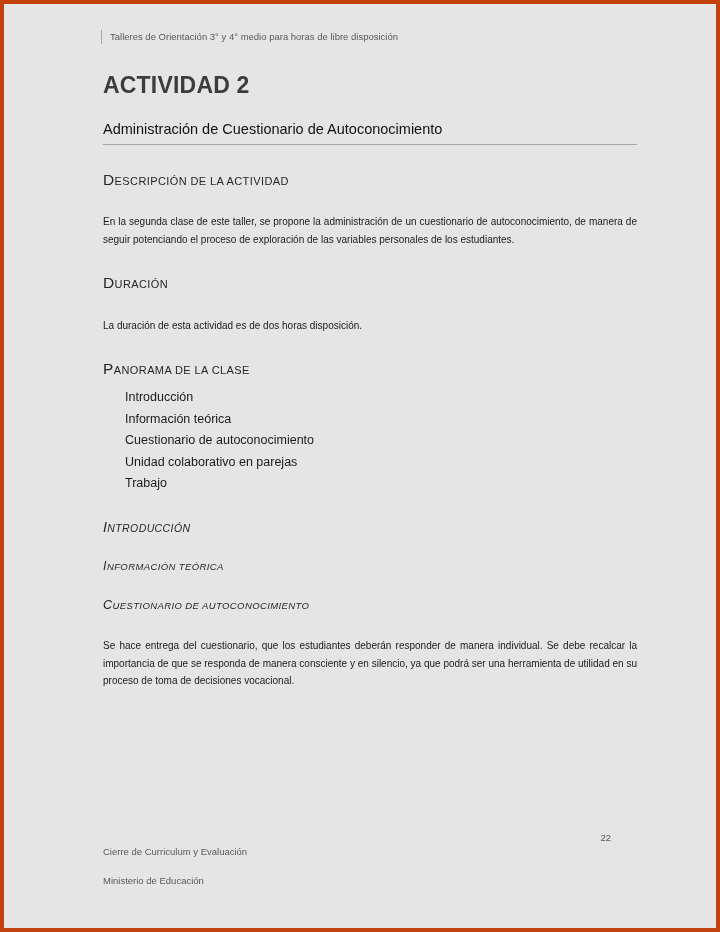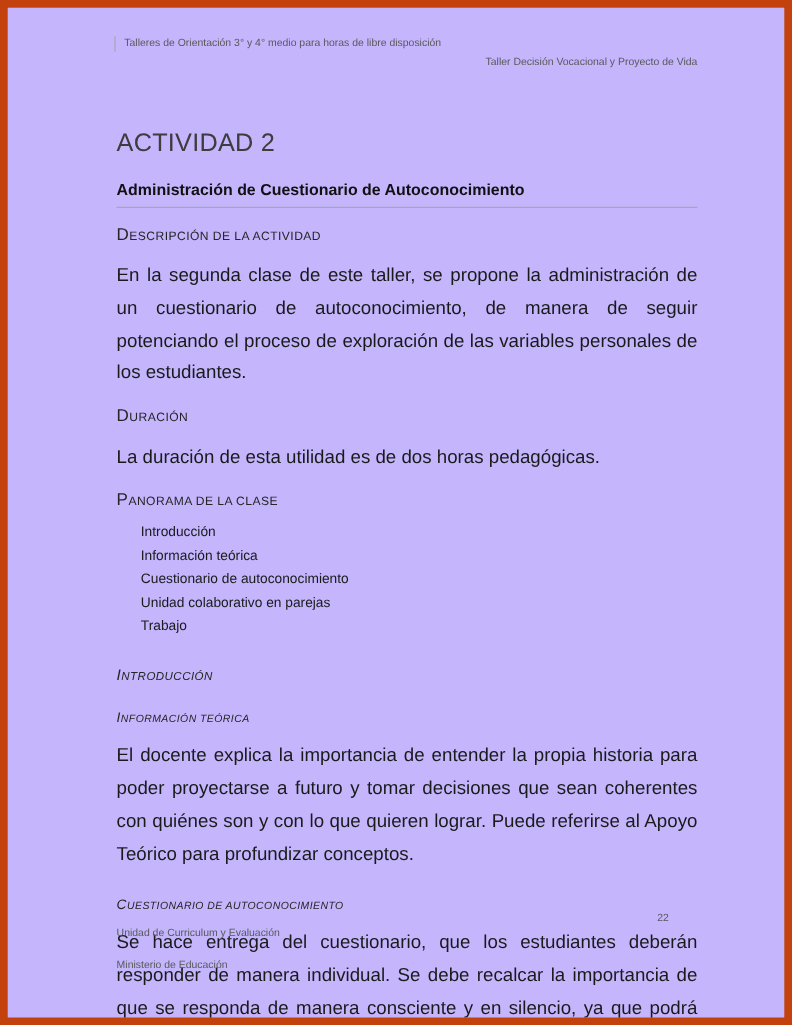--- a/index.html
+++ b/index.html
@@ -6,22 +6,22 @@
   html, body { background: #ffffff; }
   body {
     font-family: "Liberation Sans", "DejaVu Sans", sans-serif;
     color: #1a1a1a;
     -webkit-font-smoothing: antialiased;
   }
   .page {
     position: relative;
     width: 720px;
     height: 932px;
-    background: #c4b5fd;
-    border: 7px solid #c2410c;
+    background: #e5e5e5;
+    border: 4px solid #c2410c;
     overflow: hidden;
   }
   
   .page-header {
     padding: 26px 79px 0 97px;
     color: #595959;
     font-size: 9.5px;
     line-height: 1.45;
   }
   .header-left {
@@ -30,36 +30,36 @@
   }
   .header-right {
     text-align: right;
     margin-top: 3px;
   }
   
   .content {
     padding: 0 79px 0 99px;
   }
   .doc-title {
-    margin-top: 52px;
+    margin-top: 28px;
     font-size: 23px;
-    font-weight: 400;
+    font-weight: 700;
     color: #3d3d3d;
     letter-spacing: 0.2px;
   }
   .doc-subtitle {
     margin-top: 22px;
     font-size: 14.5px;
-    font-weight: 700;
+    font-weight: 400;
     color: #111111;
     padding-bottom: 7px;
     border-bottom: 1px solid #a6a6a6;
   }
   .sc-heading {
-    margin-top: 16px;
+    margin-top: 26px;
     font-weight: 400;
     color: #262626;
     text-transform: uppercase;
     font-size: 11px;
     letter-spacing: 0.4px;
     line-height: 1.2;
   }
   .sc-heading::first-letter { font-size: 15.5px; }
   .sc-heading.lvl3 {
     font-style: italic;
@@ -68,22 +68,22 @@
   }
   .sc-heading.lvl3::first-letter { font-size: 14px; }
   .sc-heading.lvl4 {
     font-style: italic;
     font-size: 9.5px;
     color: #262626;
     margin-top: 24px;
   }
   .sc-heading.lvl4::first-letter { font-size: 12.5px; }
   .body-par {
-    margin-top: 12px;
-    font-size: 17px;
+    margin-top: 24px;
+    font-size: 10px;
     line-height: 1.75;
     text-align: justify;
     color: #1a1a1a;
   }
   .class-list {
     list-style: none;
     margin-top: 8px;
     padding-left: 22px;
   }
   .class-list li {
@@ -107,55 +107,53 @@
   .footer-left { white-space: pre-line; }
   .footer-page { padding-right: 26px; }
 </style>
 </head>
 <body>
 
 <div class="page">
 
   <header class="page-header">
     <div class="header-left">Talleres de Orientación 3° y 4° medio para horas de libre disposición</div>
-    <div class="header-right">Taller Decisión Vocacional y Proyecto de Vida</div>
   </header>
 
   <main class="content">
 
     <h1 class="doc-title">ACTIVIDAD 2</h1>
 
     <h2 class="doc-subtitle">Administración de Cuestionario de Autoconocimiento</h2>
 
     <h3 class="sc-heading">Descripción de la actividad</h3>
     <p class="body-par">En la segunda clase de este taller, se propone la administración de un cuestionario de autoconocimiento, de manera de seguir potenciando el proceso de exploración de las variables personales de los estudiantes.</p>
 
     <h3 class="sc-heading">Duración</h3>
-    <p class="body-par">La duración de esta utilidad es de dos horas pedagógicas.</p>
+    <p class="body-par">La duración de esta actividad es de dos horas disposición.</p>
 
     <h3 class="sc-heading">Panorama de la clase</h3>
     <ul class="class-list">
       <li>Introducción</li>
       <li>Información teórica</li>
       <li>Cuestionario de autoconocimiento</li>
       <li>Unidad colaborativo en parejas</li>
       <li>Trabajo</li>
     </ul>
 
     <h3 class="sc-heading lvl3">Introducción</h3>
 
     <h3 class="sc-heading lvl4">Información teórica</h3>
-    <p class="body-par">El docente explica la importancia de entender la propia historia para poder proyectarse a futuro y tomar decisiones que sean coherentes con quiénes son y con lo que quieren lograr. Puede referirse al Apoyo Teórico para profundizar conceptos.</p>
 
     <h3 class="sc-heading lvl4">Cuestionario de autoconocimiento</h3>
     <p class="body-par">Se hace entrega del cuestionario, que los estudiantes deberán responder de manera individual. Se debe recalcar la importancia de que se responda de manera consciente y en silencio, ya que podrá ser una herramienta de utilidad en su proceso de toma de decisiones vocacional.</p>
 
   </main>
 
   <footer class="page-footer">
     <div class="footer-left">
-      <div>Unidad de Curriculum y Evaluación</div>
+      <div>Cierre de Curriculum y Evaluación</div>
       <div>Ministerio de Educación</div>
     </div>
     <div class="footer-page">22</div>
   </footer>
 
 </div>
 
 </body></html>

